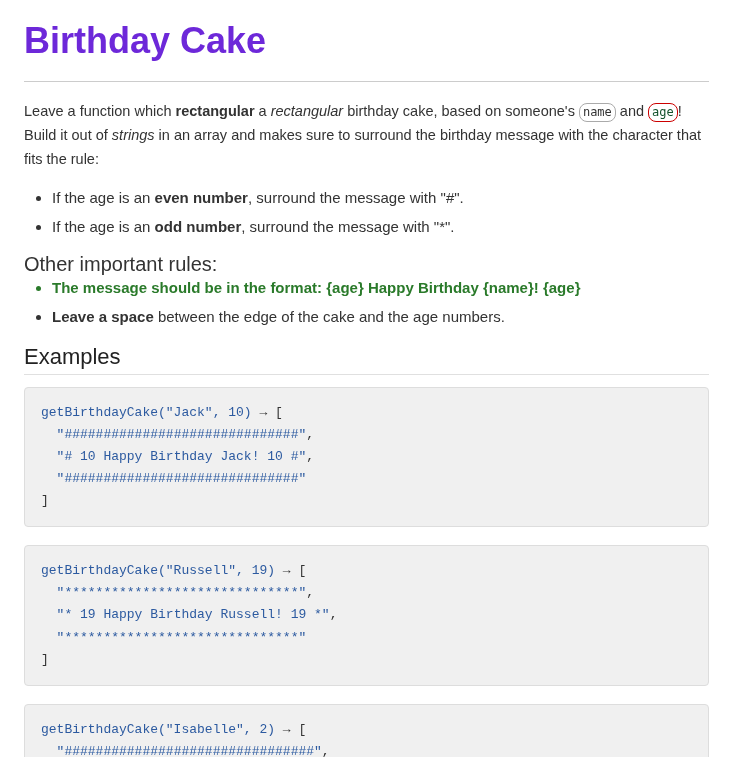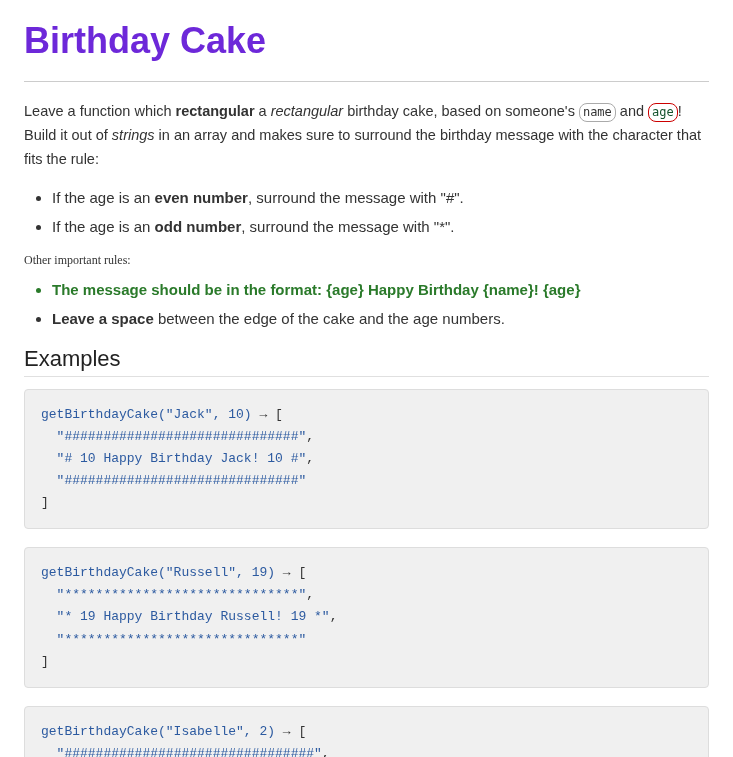--- a/index.html
+++ b/index.html
@@ -49,23 +49,22 @@
       font-size: 15px;
       line-height: 1.65;
     }
     ul li { margin-bottom: 4px; }
     ul li b { font-weight: bold; }
 
     .green-text { color: #2a7a2a; }
     .green-text b { color: #2a7a2a; font-weight: bold; }
 
     .section-label {
-      font-family: Liberation Serif, serif;
-      font-size: 12px;
-      margin-bottom: 10px;
+      font-family: Liberation Sans, sans-serif;
+      font-size: 20px;
     }
 
     h2 {
       font-family: Arial, Helvetica, sans-serif;
       font-size: 22px;
       font-weight: normal;
       color: #222;
       margin-bottom: 12px;
       border-bottom: 1px solid #e0e0e0;
       padding-bottom: 4px;

